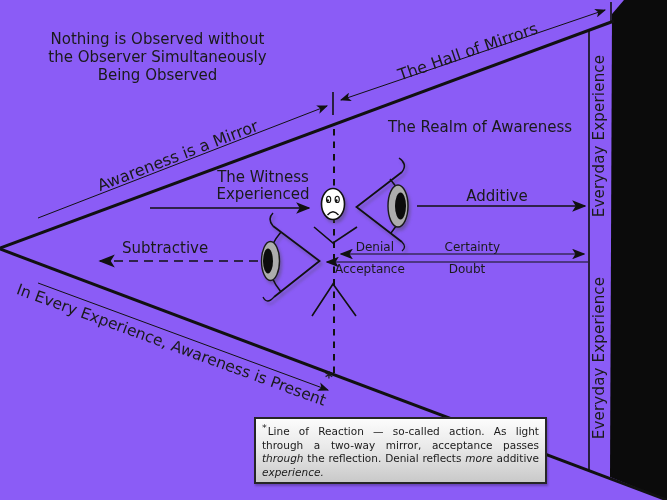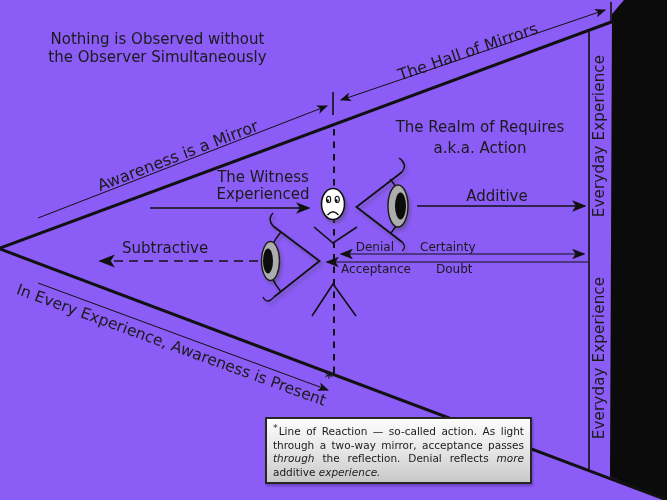--- a/index.html
+++ b/index.html
@@ -10,21 +10,21 @@
   .stage svg{position:absolute;left:0;top:0;}
   .lbl{position:absolute;white-space:nowrap;line-height:1.15;}
   .ctr{text-align:center;white-space:normal;}
   .rot{transform-origin:50% 50%;}
   .title{font-size:15px;line-height:18px;}
   .big{font-size:16px;}
   .mid{font-size:15px;}
   .sml{font-size:12px;}
   .shadowed{filter:drop-shadow(2px 3px 1.5px rgba(70,70,70,0.40));}
   .footnote{
-    position:absolute;left:265px;top:417px;width:267px;box-sizing:border-box;
+    position:absolute;left:254px;top:417px;width:293px;box-sizing:border-box;
     border:2px solid #262626;
     background:linear-gradient(180deg,#fcfcfc 0%,#e9e9e9 45%,#c9c9c9 100%);
     padding:2px 6px 3px 6px;
     font-size:10.5px;line-height:13.5px;text-align:justify;
     box-shadow:1px 2px 2px rgba(0,0,0,0.25);
   }
   .footnote .sup{vertical-align:4px;font-size:9.5px;padding-right:1px;}
   .footnote em{font-style:italic;}
   .everyday{
     width:164px;height:18px;font-size:15px;text-align:center;
@@ -92,44 +92,44 @@
       <path d="M273,226 Q267,219 273,213" fill="none" stroke="#111" stroke-width="1.5"></path>
       <path d="M274,297 Q267,305 263,297" fill="none" stroke="#111" stroke-width="1.3"></path>
       <ellipse cx="270.5" cy="261" rx="9" ry="19.5" fill="#adadad" stroke="#1a1a1a" stroke-width="1.4"></ellipse>
       <ellipse cx="268" cy="261" rx="5" ry="12.5" fill="#0c0c0c"></ellipse>
     </g>
   </svg>
 
   <div class="lbl ctr title" style="left:40px;top:30px;width:235px;">
     <div>Nothing is Observed without</div>
     <div>the Observer Simultaneously</div>
+    <div>Being Observed</div>
   </div>
 
   <div class="lbl big rot" style="left:68px;top:147px;width:220px;text-align:center;transform:rotate(-21deg);">Awareness is a Mirror</div>
 
   <div class="lbl big rot" style="left:368px;top:43px;width:200px;text-align:center;transform:rotate(-19deg);">The Hall of Mirrors</div>
 
   <div class="lbl ctr mid" style="left:380px;top:117px;width:200px;line-height:21px;">
-    <div>The Realm of Requires</div>
-    <div>a.k.a. Action</div>
+    <div>The Realm of Awareness</div>
   </div>
 
   <div class="lbl ctr mid" style="left:193px;top:169px;width:140px;line-height:17px;">
     <div>The Witness</div>
     <div>Experienced</div>
   </div>
 
   <div class="lbl mid" style="left:447px;top:188px;width:100px;text-align:center;">Additive</div>
 
   <div class="lbl mid" style="left:122px;top:240px;width:120px;text-align:left;">Subtractive</div>
 
   <div class="lbl sml" style="left:332px;top:241px;width:62px;text-align:right;">Denial</div>
-  <div class="lbl sml" style="left:420px;top:241px;width:80px;text-align:left;">Certainty</div>
-  <div class="lbl sml" style="left:335px;top:263px;width:82px;text-align:center;">Acceptance</div>
-  <div class="lbl sml" style="left:436px;top:263px;width:62px;text-align:left;">Doubt</div>
+  <div class="lbl sml" style="left:420px;top:241px;width:80px;text-align:right;">Certainty</div>
+  <div class="lbl sml" style="left:335px;top:263px;width:82px;">Acceptance</div>
+  <div class="lbl sml" style="left:436px;top:263px;width:62px;text-align:center;">Doubt</div>
 
   <div class="lbl everyday" style="left:518px;top:127px;">Everyday Experience</div>
   <div class="lbl everyday" style="left:518px;top:349px;">Everyday Experience</div>
 
   <div class="lbl rot" style="left:6px;top:337px;width:330px;text-align:center;font-size:15.5px;transform:rotate(20deg);">In Every Experience, Awareness is Present</div>
 
   <div class="lbl asterisk" style="left:325px;top:370px;">*</div>
 
 
   <div class="footnote"><span class="sup">*</span><span><span>Line of Reaction — so-called action. As light through a two-way mirror, acceptance passes </span><em>through</em><span> the reflection. Denial reflects </span><em>more</em><span> additive </span><em>experience.</em></span></div>

